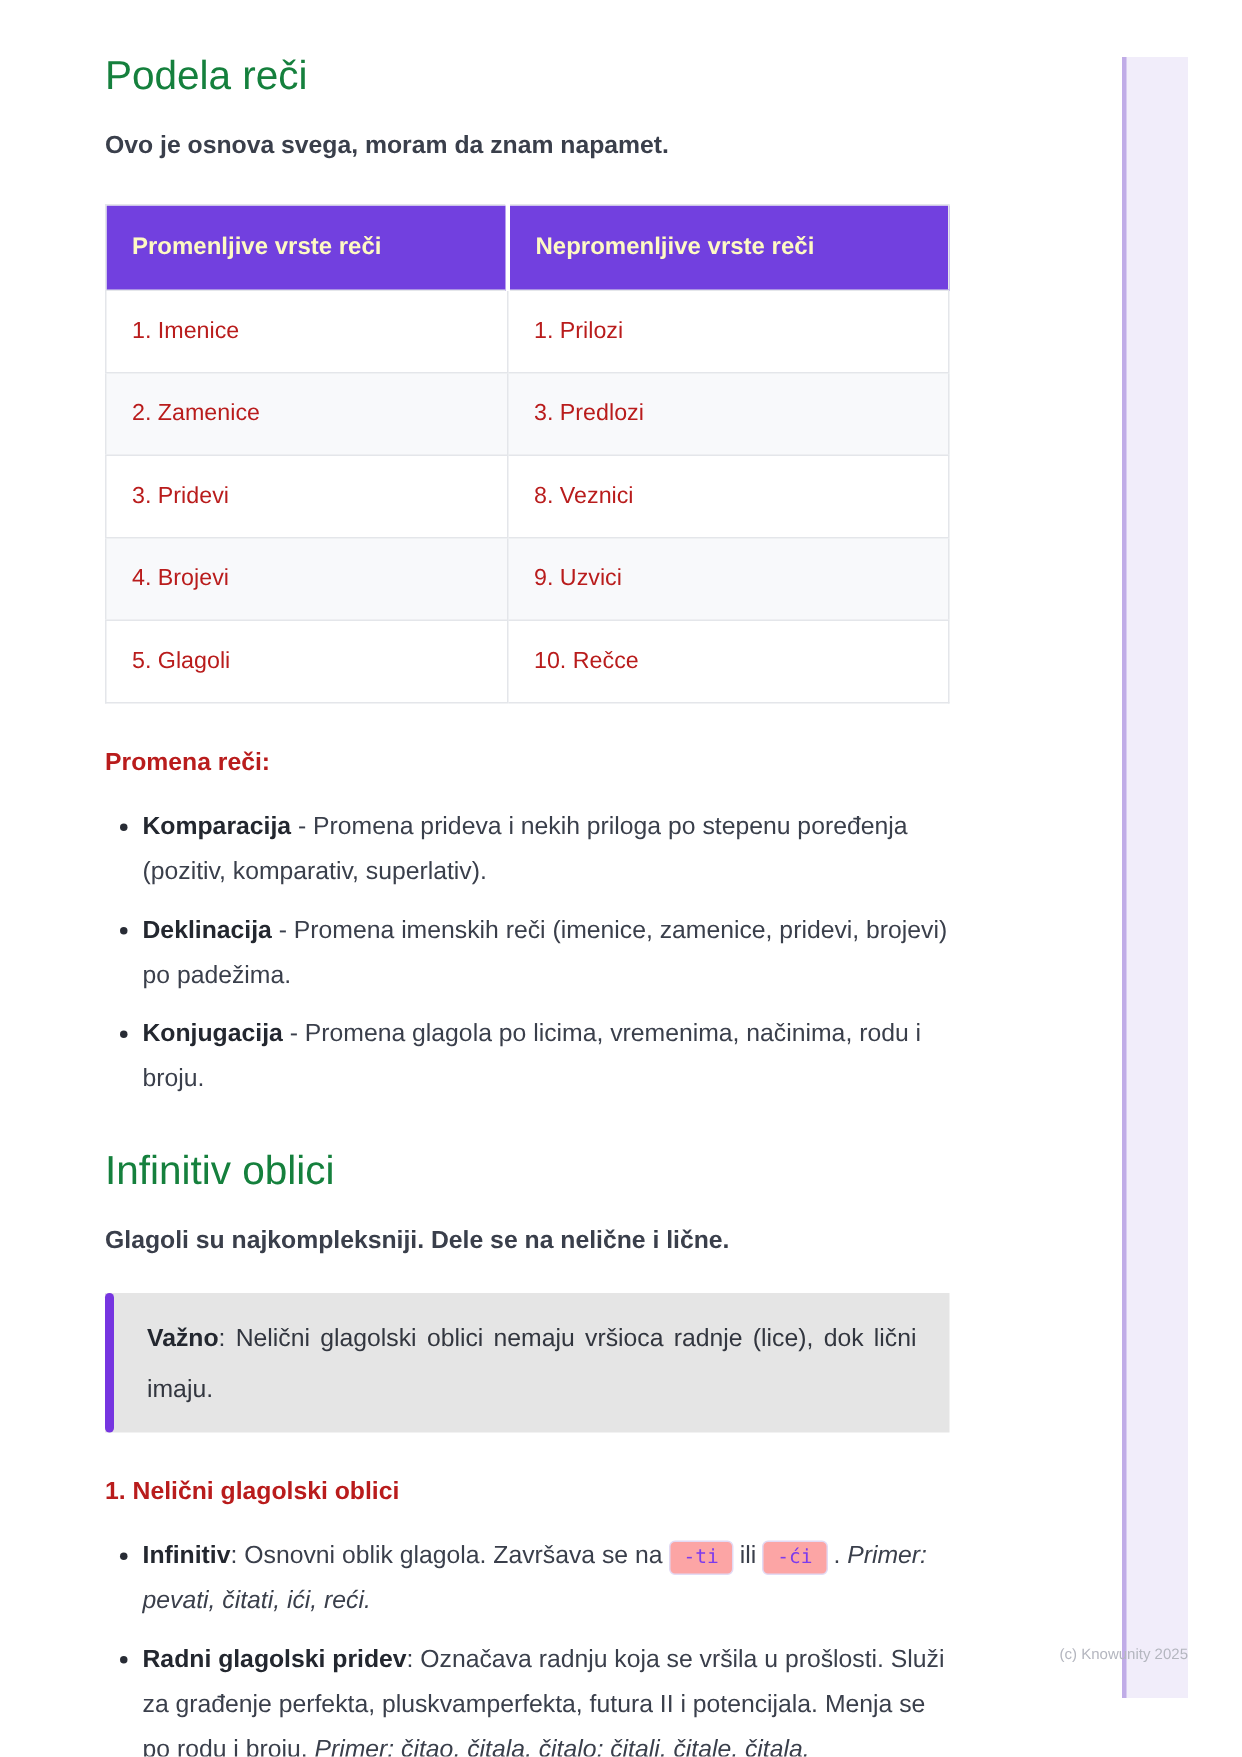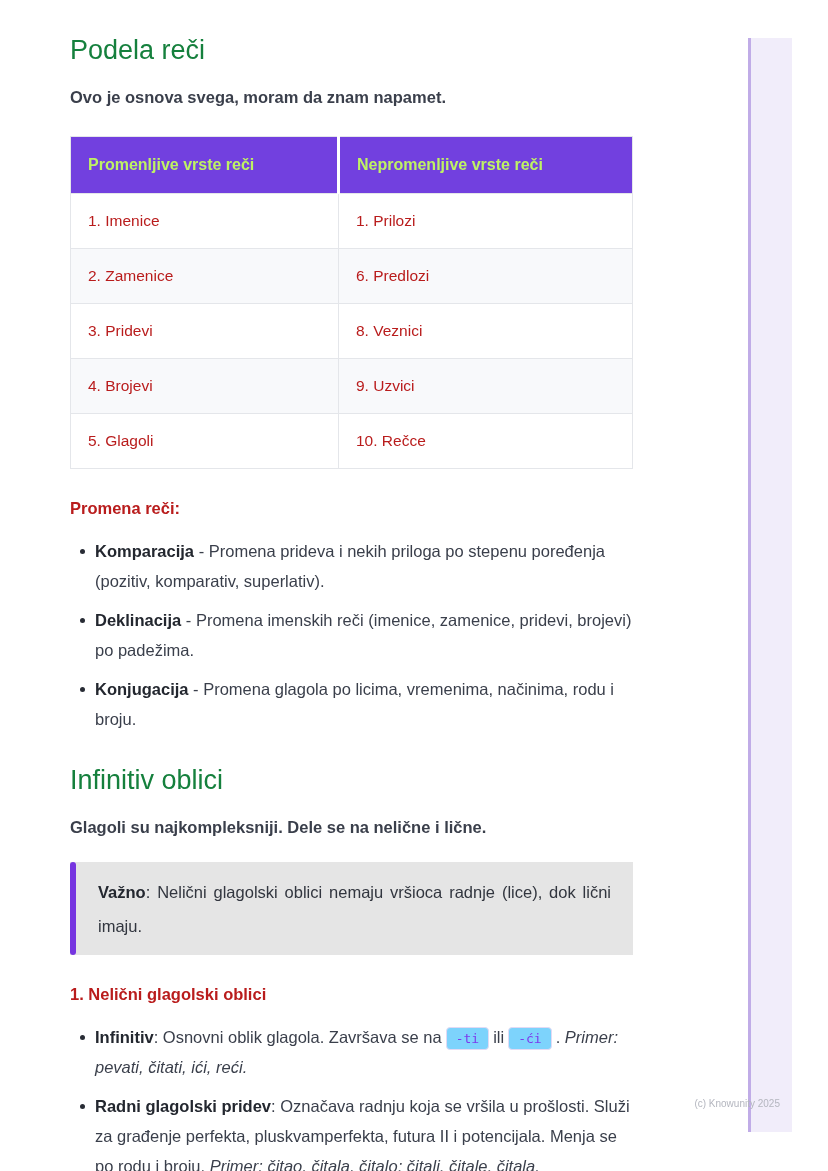--- a/index.html
+++ b/index.html
@@ -35,21 +35,21 @@
   }
   
   table.word-table {
     margin-top: 26px;
     width: 563px;
     border-collapse: collapse;
     border: 1px solid #e4e6ea;
   }
   table.word-table th {
     background: #7240df;
-    color: #bef264;
+    color: #fef9c3;
     font-size: 16px;
     font-weight: 700;
     text-align: left;
     height: 57px;
     padding: 0 0 0 17px;
     border: none;
   }
   table.word-table th:first-child {
     width: 268px;
     border-right: 3px solid #ffffff;
@@ -118,21 +118,21 @@
     line-height: 34px;
     text-align: justify;
     color: #32363f;
   }
   
   code.chip {
     display: inline-block;
     font-family: "DejaVu Sans Mono", monospace;
     font-size: 13px;
     color: #7c3aed;
-    background: #7dd3fc;
+    background: #fca5a5;
     border: 1px solid #e2daf4;
     border-radius: 4px;
     padding: 2px 9px;
     margin: 0 4px;
     line-height: 17px;
     vertical-align: baseline;
   }
   
   .page-edge-strip {
     position: absolute;
@@ -140,21 +140,21 @@
     top: 38px;
     width: 44px;
     height: 1094px;
     background: #f1edfa;
     border-left: 3px solid #c0ace7;
     z-index: 1;
   }
   .footer-credit {
     position: absolute;
     top: 1098px;
-    right: 48px;
+    right: 36px;
     font-size: 10px;
     color: #b4b6bf;
     z-index: 3;
   }
 </style>
 </head>
 <body>
 
 <div class="content">
 
@@ -169,21 +169,21 @@
         <th>Nepromenljive vrste reči</th>
       </tr>
     </thead>
     <tbody>
       <tr>
         <td>1. Imenice</td>
         <td>1. Prilozi</td>
       </tr>
       <tr>
         <td>2. Zamenice</td>
-        <td>6. Predlozi</td>
+        <td>3. Predlozi</td>
       </tr>
       <tr>
         <td>3. Pridevi</td>
         <td>8. Veznici</td>
       </tr>
       <tr>
         <td>4. Brojevi</td>
         <td>9. Uzvici</td>
       </tr>
       <tr>

